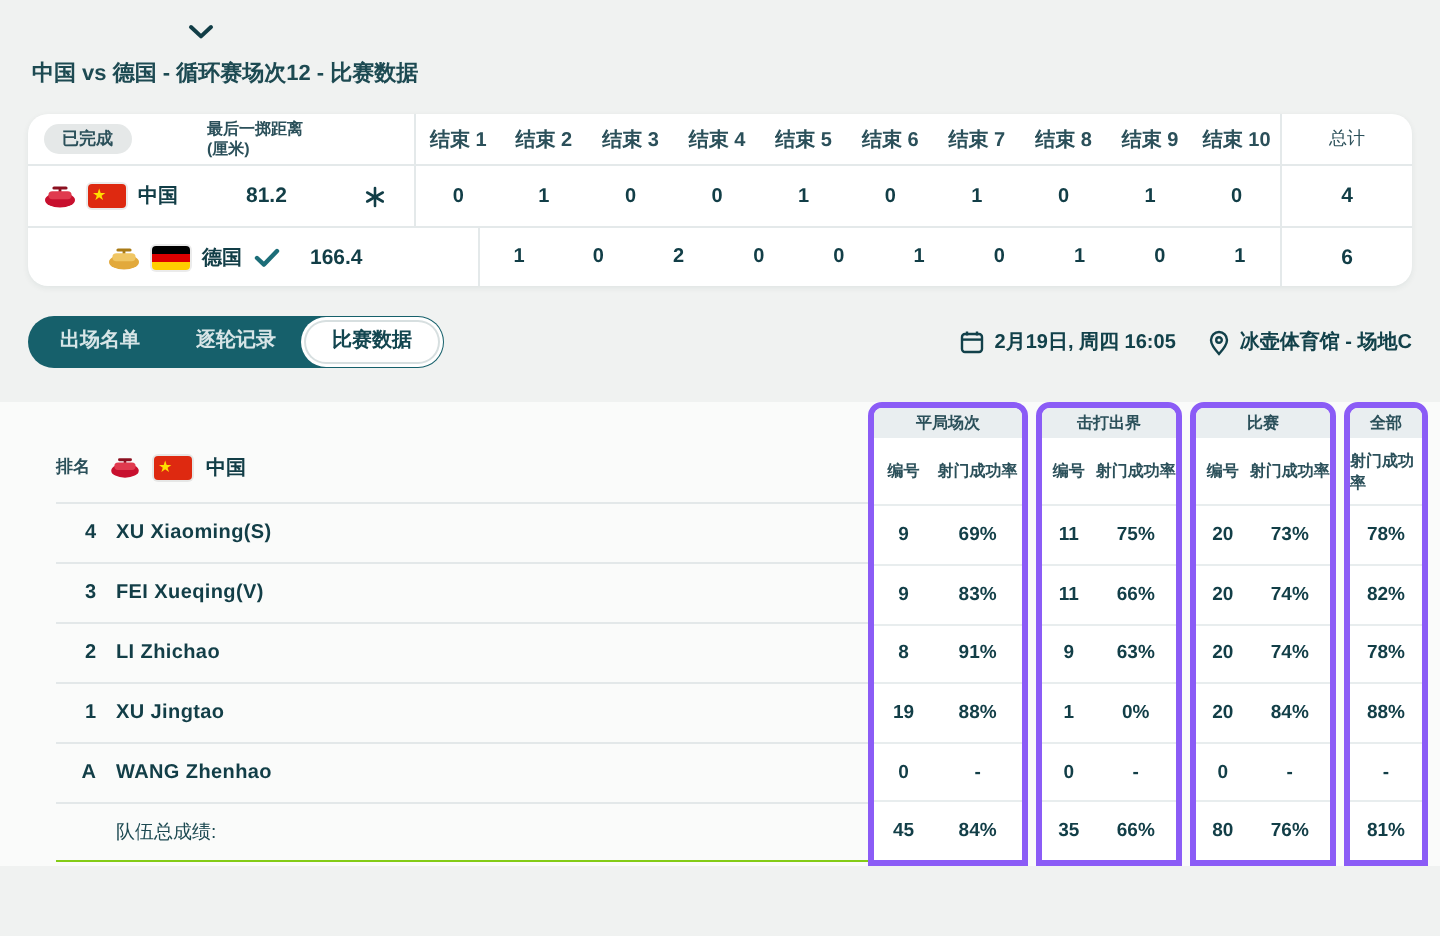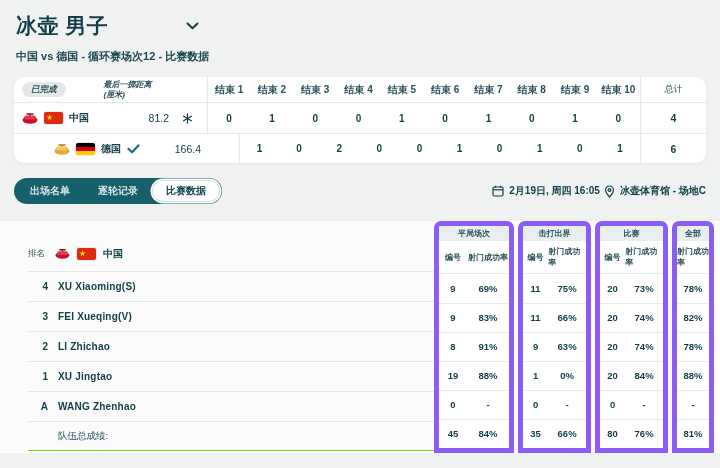--- a/index.html
+++ b/index.html
@@ -24,75 +24,74 @@
   .sc-row { display:grid; grid-template-columns:193px repeat(10,1fr) 66px; align-items:stretch; }
   .sc-row > div { display:flex; align-items:center; justify-content:center; }
   .sc-head { height:26px; border-bottom:1px solid #e4e9ea; }
   .sc-team { height:30px; }
   .sc-team + .sc-team { border-top:1px solid #e4e9ea;padding-left:32px; }
   .end-cell { font-size:10px; font-weight:bold; color:#2b505a; border-left:none; }
   .end-val { font-size:10px; font-weight:bold; }
   .ends-first, .cell-first { border-left:1px solid #e4e9ea !important; }
   .total-cell { border-left:1px solid #e4e9ea !important; font-size:9px; font-weight:normal; color:#2b505a;}
   .total-val { border-left:1px solid #e4e9ea !important; font-size:10.5px; font-weight:bold; }
-  .sc-left-head { justify-content:flex-start !important; padding:0 8px;font-style:italic; }
+  .sc-left-head { justify-content:flex-start !important; padding:0 8px; }
   .badge {
     background:#e5e8e8; color:#2b505a; font-size:8.5px; font-weight:bold;
     border-radius:9px; padding:3px 9px; line-height:1;
   }
   .dist-head { margin-left:38px; text-align:left; font-size:8px; font-weight:bold; color:#2b505a; line-height:1.25; }
   .team-cell { justify-content:flex-start !important; padding:0 8px; display:flex; gap:6px; }
   .team-name { font-size:10px; font-weight:bold; }
-  .dist-val { width:46px; text-align:right; font-size:10.5px; font-weight:normal; }
+  .dist-val { width:46px; text-align:left; font-size:10.5px; font-weight:bold; }
   .hammer-slot { width:24px; display:flex; justify-content:center; }
   .flag { width:19px; height:12px; border-radius:2px; overflow:hidden; box-shadow:0 0 0 1px rgba(0,0,0,.08); position:relative; flex:none; }
   .flag-cn { background:#de2910; display:flex; align-items:center; }
   .flag-cn .star { color:#ffde00; font-size:8px; margin-left:2px; line-height:1; }
   .flag-de { display:flex; flex-direction:column; }
   .flag-de i { flex:1; display:block; }
   .flag-de i:nth-child(1){background:#000;} .flag-de i:nth-child(2){background:#dd0000;} .flag-de i:nth-child(3){background:#ffce00;}
   .stone { flex:none; }
 
   
   .toolbar { margin:15px 14px 0 14px; display:flex; justify-content:space-between; }
   .tabs { background:#16606b; border-radius:999px; padding:2px; display:flex; }
   .tab {
     border:none; background:transparent; color:#d7e5e7; font-family:inherit;
     font-size:10px; font-weight:bold; padding:6px 14px; border-radius:999px; cursor:pointer; line-height:1;
   }
   .tab.active { background:#fff; color:#134650; box-shadow:0 0 0 1.5px #fff, inset 0 0 0 1px #d7dfe0; }
-  .meta { display:flex; align-items:center; gap:4px; }
+  .meta { display:flex; align-items:center; gap:16px; }
   .meta-item { display:flex; align-items:center; gap:5px; font-size:10px; font-weight:bold; color:#12414a; }
 
   
   .stats { margin-top:17px; background:#fafbfa; padding:0 8px 0 28px; display:flex; height:232px; }
   .st-left { flex:1; display:flex; flex-direction:column; }
   .st-lhead { height:50px; padding-top:15px; display:flex; align-items:center; gap:7px; }
-  .rank-h { font-size:8.5px; font-weight:normal; color:#2b505a; width:20px; }
+  .rank-h { font-size:8.5px; font-weight:bold; color:#2b505a; width:20px; }
   .st-team-label { font-size:10px; font-weight:bold; }
   .st-row { height:30px; display:flex; align-items:center; gap:10px; border-top:1px solid #e3e8e9; }
   .st-rank { width:20px; text-align:right; font-size:10px; font-weight:bold; }
   .st-name { font-size:10px; font-weight:bold; letter-spacing:.2px; }
   .st-row.totals { border-bottom:1px solid #84cc16; }
   .st-total-label { margin-left:30px; font-size:9.5px; color:#1d4a52; }
   .st-right { width:278px; display:grid; grid-template-columns:80px 73px 73px 42px; gap:4px; }
-  .grp { background:#fff; border:5px solid #8b5cf6; border-radius:7px 7px 0 0; display:flex; flex-direction:column; overflow:hidden; }
+  .grp { background:#fff; border:3px solid #8b5cf6; border-radius:7px 7px 0 0; display:flex; flex-direction:column; overflow:hidden; }
   .grp-band { height:15px; background:#e9eef0; display:flex; align-items:center; justify-content:center; font-size:8px; font-weight:bold; color:#2b505a; }
   .grp-sub { height:34px; display:grid; align-items:center; justify-items:center; font-size:8px; font-weight:bold; color:#2b505a; }
   .grp-vals { height:30px; display:grid; align-items:center; justify-items:center; font-size:9.5px; font-weight:bold; border-top:1px solid #e8edee; }
   .cols-2 { grid-template-columns:40% 60%; }
   .cols-1 { grid-template-columns:1fr; }
   svg { display:block; }
 </style>
 </head>
 <body>
 
 <div class="header">
   <div class="title-row">
-    <div class="page-title">冰壶 男子</div>
     <span class="chevron">
       <svg width="13" height="8" viewBox="0 0 13 8">
           <path d="M1.5 1.5 L6.5 6.2 L11.5 1.5" fill="none" stroke="#123e47" stroke-width="2" stroke-linecap="round" stroke-linejoin="round"></path>
         </svg>
     </span>
   </div>
   <div class="subtitle">中国 vs 德国 - 循环赛场次12 - 比赛数据</div>
 </div>
 
 <div class="scorecard">

